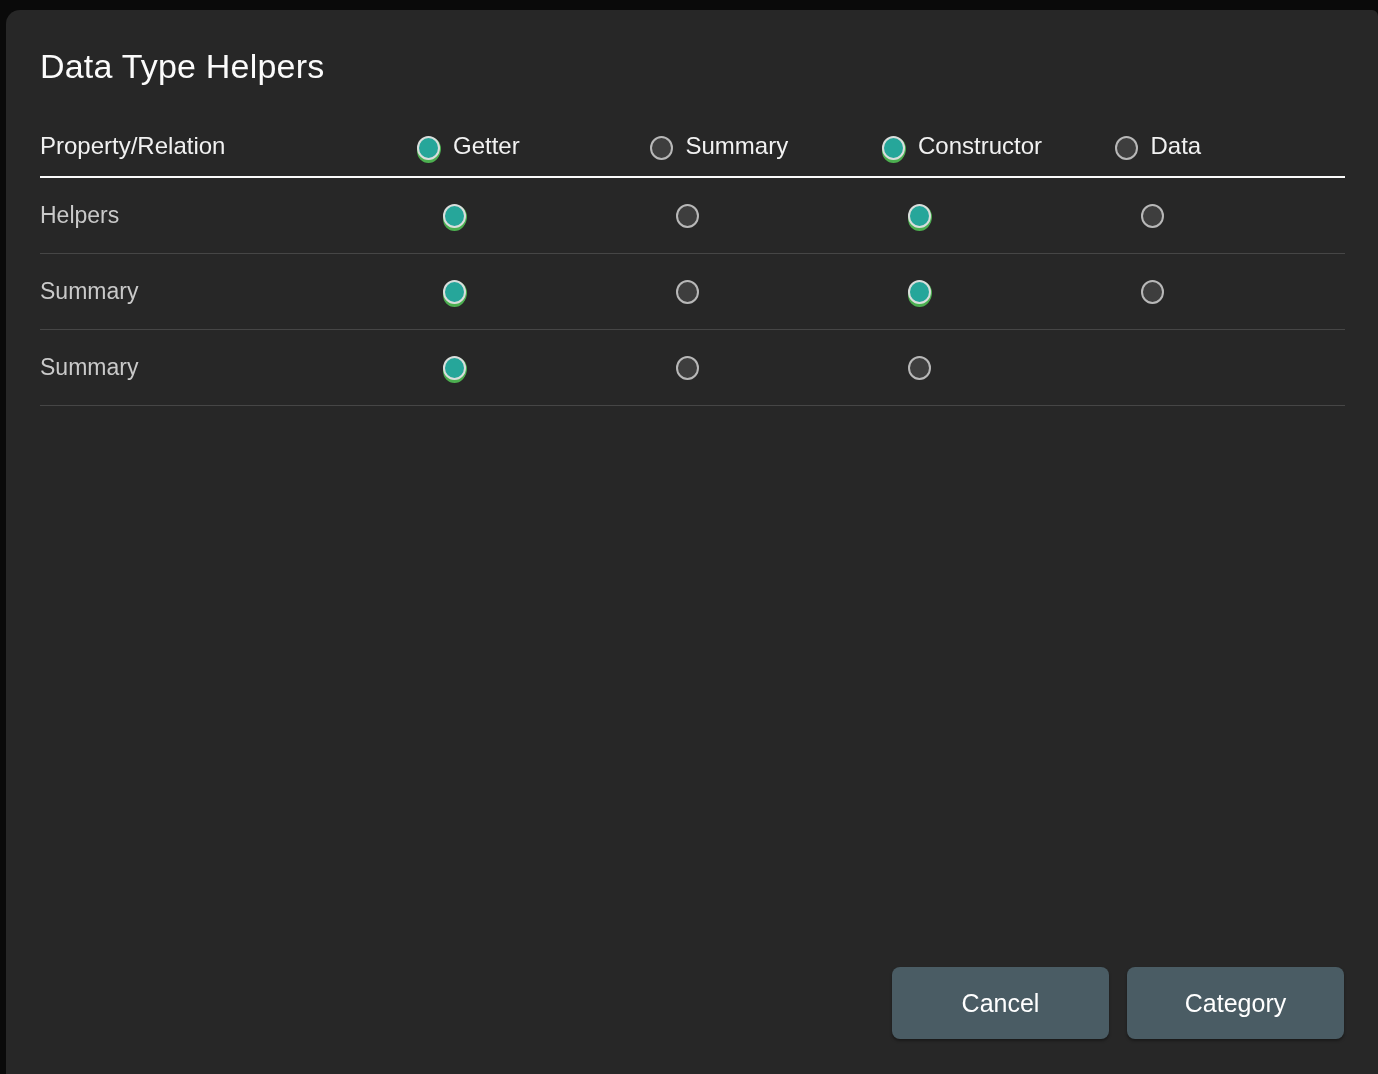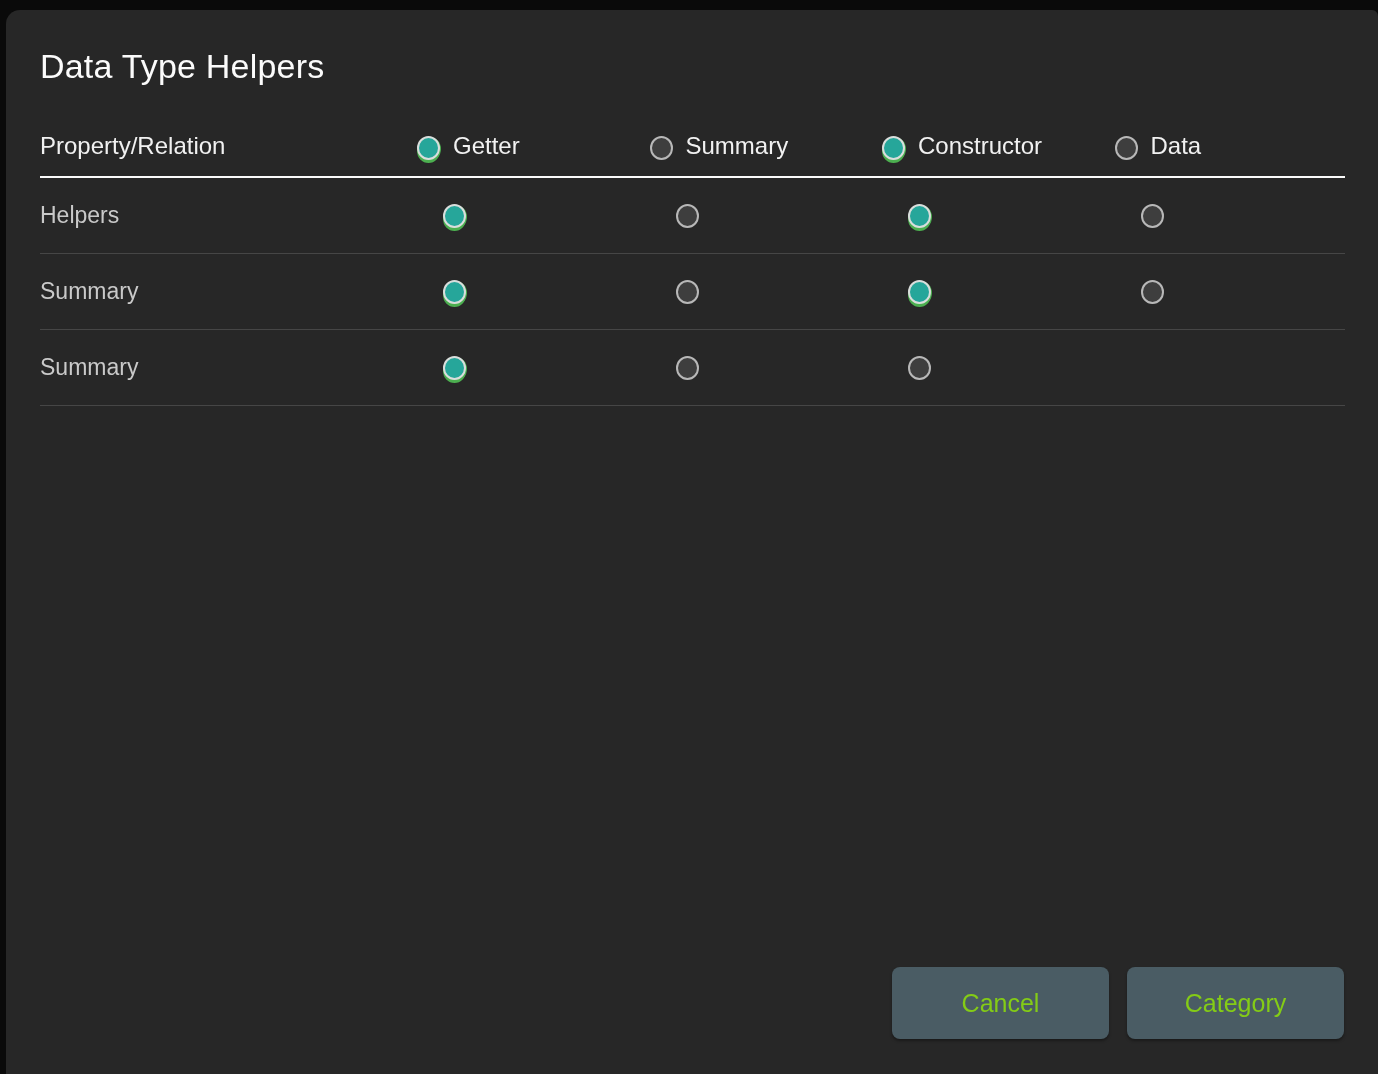--- a/index.html
+++ b/index.html
@@ -91,21 +91,21 @@
     bottom: 35px;
     display: flex;
     gap: 18px;
   }
   .btn {
     width: 217px;
     height: 72px;
     background: #4a5c64;
     border: none;
     border-radius: 8px;
-    color: #84cc16;
+    color: #ffffff;
     font-size: 25px;
     font-family: "Liberation Sans", "DejaVu Sans", sans-serif;
     cursor: pointer;
     box-shadow: 0 2px 3px rgba(0,0,0,0.35);
   }
 </style>
 </head>
 <body>
 
 <div class="dialog">

